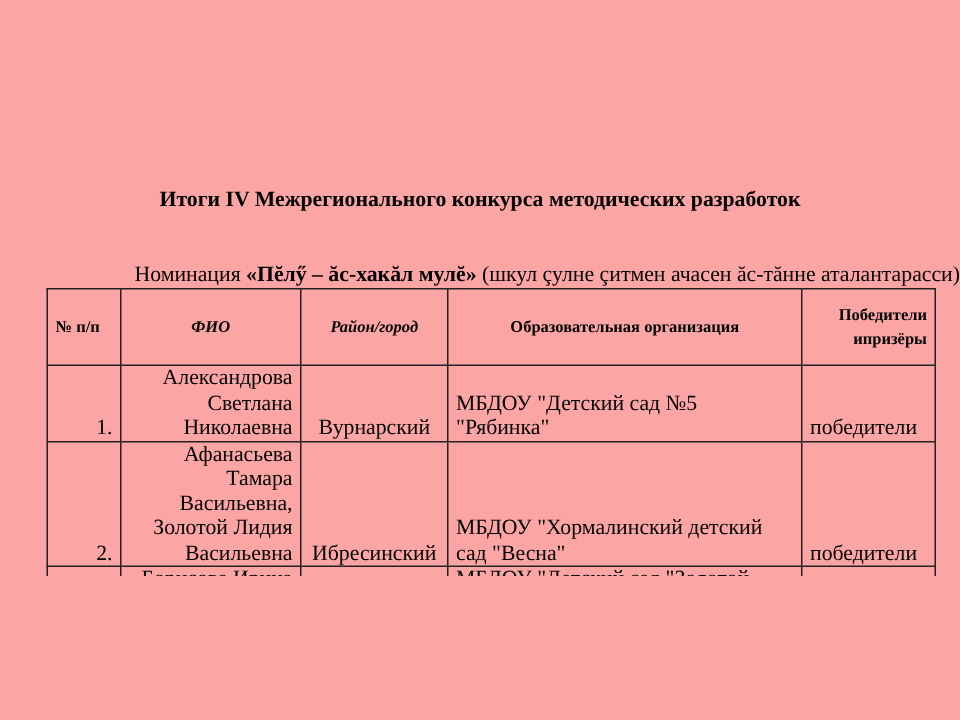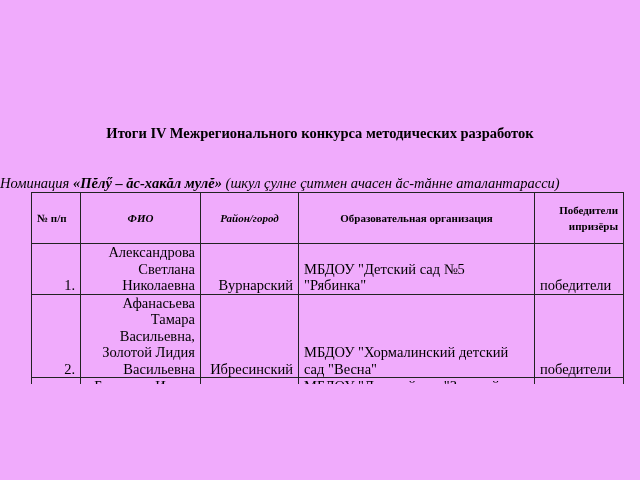--- a/index.html
+++ b/index.html
@@ -9,43 +9,42 @@
       width: 640px;
       height: 480px;
       overflow: hidden;
       font-family: "Liberation Serif", "DejaVu Serif", serif;
       color: #000;
     }
     .page {
       position: relative;
       width: 640px;
       height: 480px;
-      background: #f0abfc;
+      background: #fca5a5;
     }
     .title {
       position: absolute;
       left: 0;
       width: 640px;
       text-align: center;
       font-weight: bold;
       font-size: 14.5px;
       line-height: 17px;
     }
     .title.l1 { top: 125px; }
     .title.l2 { top: 142px; }
     .nomination {
       position: absolute;
       left: 0;
       top: 175px;
       width: 640px;
-      text-align: left;
+      text-align: right;
       font-size: 14.5px;
       line-height: 17px;
       white-space: nowrap;
-      font-style: italic;
     }
     .nomination b { font-weight: bold; }
     .clip {
       position: absolute;
       left: 0;
       top: 0;
       width: 640px;
       height: 384px;
       overflow: hidden;
     }
@@ -76,21 +75,21 @@
     col.c3 { width: 98px; }
     col.c4 { width: 236px; }
     col.c5 { width: 89px; }
     th.h-num { text-align: left; padding-left: 3px; padding-top: 14px; }
     th.h-fio { text-align: center; padding-bottom: 12px; font-style: italic; }
     th.h-district { text-align: center; padding-top: 14px; font-style: italic; }
     th.h-org { text-align: center; padding-top: 14px; }
     th.h-winners { text-align: right; padding-right: 6px; line-height: 15px; padding-bottom: 6px; }
     td.num { text-align: right; vertical-align: middle; padding-right: 9px; }
     td.fio { text-align: right; }
-    td.district { text-align: right; }
+    td.district { text-align: center; }
     td.org { text-align: left; padding-left: 5px; }
     td.status { text-align: left; vertical-align: middle; padding-left: 5px; padding-bottom: 6px; }
     tr.r1 td { height: 49px; }
     tr.r2 td { height: 82px; }
     tr.r3 td { height: 40px; vertical-align: top; }
   </style>
 </head>
 <body>
 
 <div class="page">

